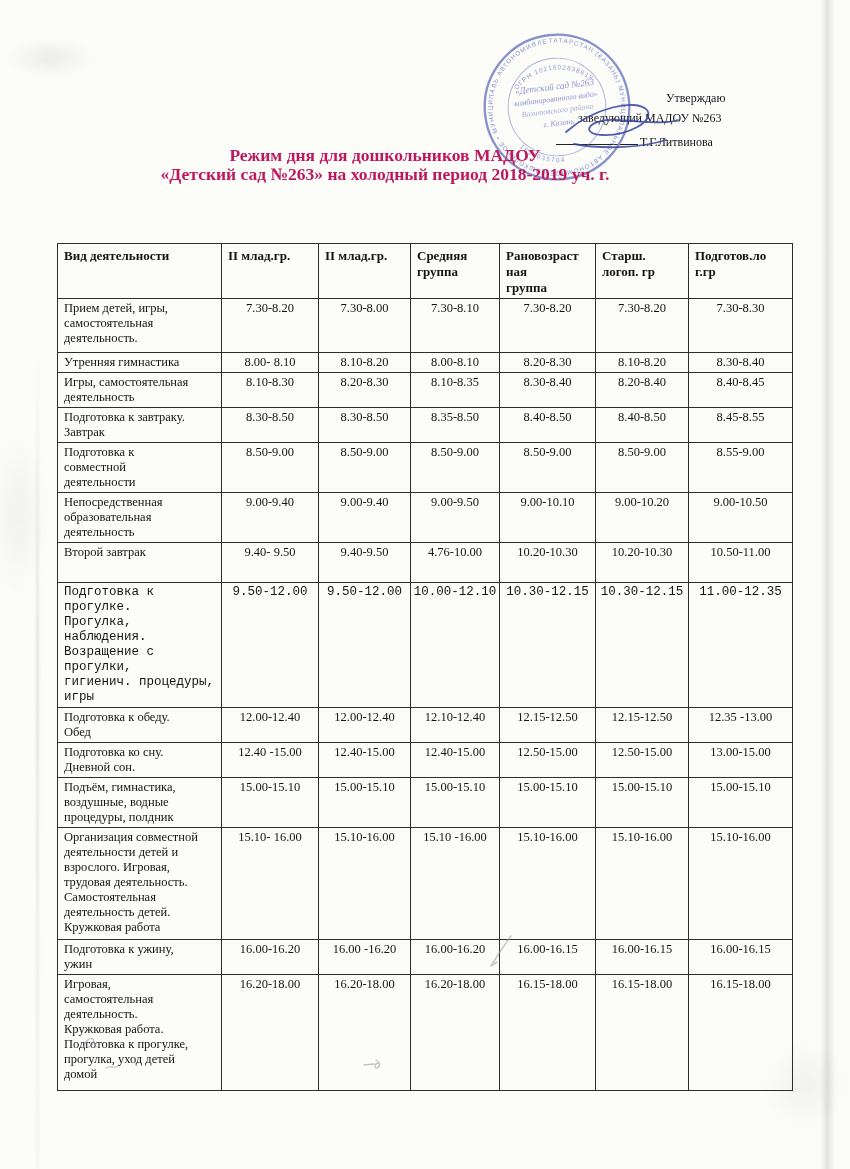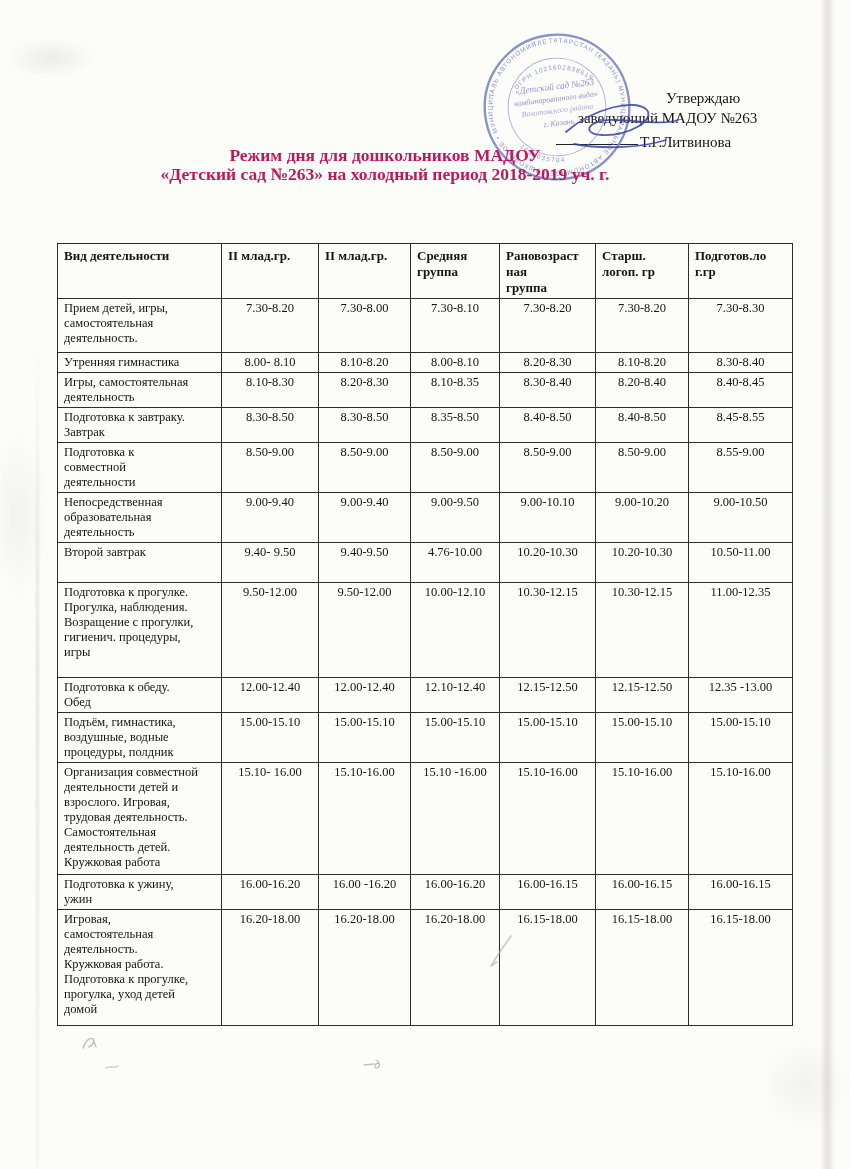--- a/index.html
+++ b/index.html
@@ -15,21 +15,21 @@
   .sm1 { left:6px; top:38px; width:90px; height:40px;
     background:radial-gradient(closest-side, rgba(150,148,140,.16), rgba(0,0,0,0)); }
   .sm2 { left:-12px; top:430px; width:60px; height:170px;
     background:radial-gradient(closest-side, rgba(150,148,140,.10), rgba(0,0,0,0)); }
   .sm3 { left:760px; top:1040px; width:90px; height:90px;
     background:radial-gradient(closest-side, rgba(150,148,140,.10), rgba(0,0,0,0)); }
   .scan-crease { position:absolute; left:36px; top:330px; bottom:0; width:3px; filter:blur(1px);
     background:linear-gradient(rgba(140,138,130,0), rgba(140,138,130,.22) 40%, rgba(140,138,130,.06)); }
   .pen-mark { position:absolute; }
   
-  .approval { position:absolute; z-index:5; font-size:15px; line-height:20px; color:#15151a; }
+  .approval { position:absolute; z-index:5; font-size:12px; line-height:20px; color:#15151a; }
   .app-1 { left:666px; top:88px; }
   .app-2 { left:578px; top:108px; }
   .app-3 { left:640px; top:132px;text-align:right; }
   .sign-line { position:absolute; left:556px; top:144px; width:82px; border-bottom:1.6px solid #20222a; }
   
   .title { position:absolute; left:0; top:146px; width:770px; text-align:center; z-index:5;
     font-weight:bold; font-size:17.5px; line-height:19px; color:#be185d; }
   
   .stamp { position:absolute; left:474px; top:24px; width:166px; height:166px; z-index:3; opacity:.92; }
   .signature { position:absolute; left:548px; top:92px; width:150px; height:70px; z-index:6; }
@@ -187,21 +187,21 @@
         </tr>
         <tr style="height: 40px; margin-top: 24px;">
           <td class="activity">Второй завтрак</td>
           <td class="time">9.40- 9.50</td>
           <td class="time">9.40-9.50</td>
           <td class="time">4.76-10.00</td>
           <td class="time">10.20-10.30</td>
           <td class="time">10.20-10.30</td>
           <td class="time">10.50-11.00</td>
         </tr>
-        <tr style="height: 95px;">
+        <tr style="height: 95px; font-family: Liberation Mono, monospace;">
           <td class="activity">Подготовка к прогулке.
 Прогулка, наблюдения.
 Возращение с прогулки,
 гигиенич. процедуры,
 игры</td>
           <td class="time">9.50-12.00</td>
           <td class="time">9.50-12.00</td>
           <td class="time">10.00-12.10</td>
           <td class="time">10.30-12.15</td>
           <td class="time">10.30-12.15</td>
@@ -209,20 +209,30 @@
         </tr>
         <tr style="height: 33px;">
           <td class="activity">Подготовка к обеду.
 Обед</td>
           <td class="time">12.00-12.40</td>
           <td class="time">12.00-12.40</td>
           <td class="time">12.10-12.40</td>
           <td class="time">12.15-12.50</td>
           <td class="time">12.15-12.50</td>
           <td class="time">12.35 -13.00</td>
+        </tr>
+        <tr style="height: 30px;">
+          <td class="activity">Подготовка ко сну.
+Дневной сон.</td>
+          <td class="time">12.40 -15.00</td>
+          <td class="time">12.40-15.00</td>
+          <td class="time">12.40-15.00</td>
+          <td class="time">12.50-15.00</td>
+          <td class="time">12.50-15.00</td>
+          <td class="time">13.00-15.00</td>
         </tr>
         <tr style="height: 47px;">
           <td class="activity">Подъём, гимнастика,
 воздушные, водные
 процедуры, полдник</td>
           <td class="time">15.00-15.10</td>
           <td class="time">15.00-15.10</td>
           <td class="time">15.00-15.10</td>
           <td class="time">15.00-15.10</td>
           <td class="time">15.00-15.10</td>

